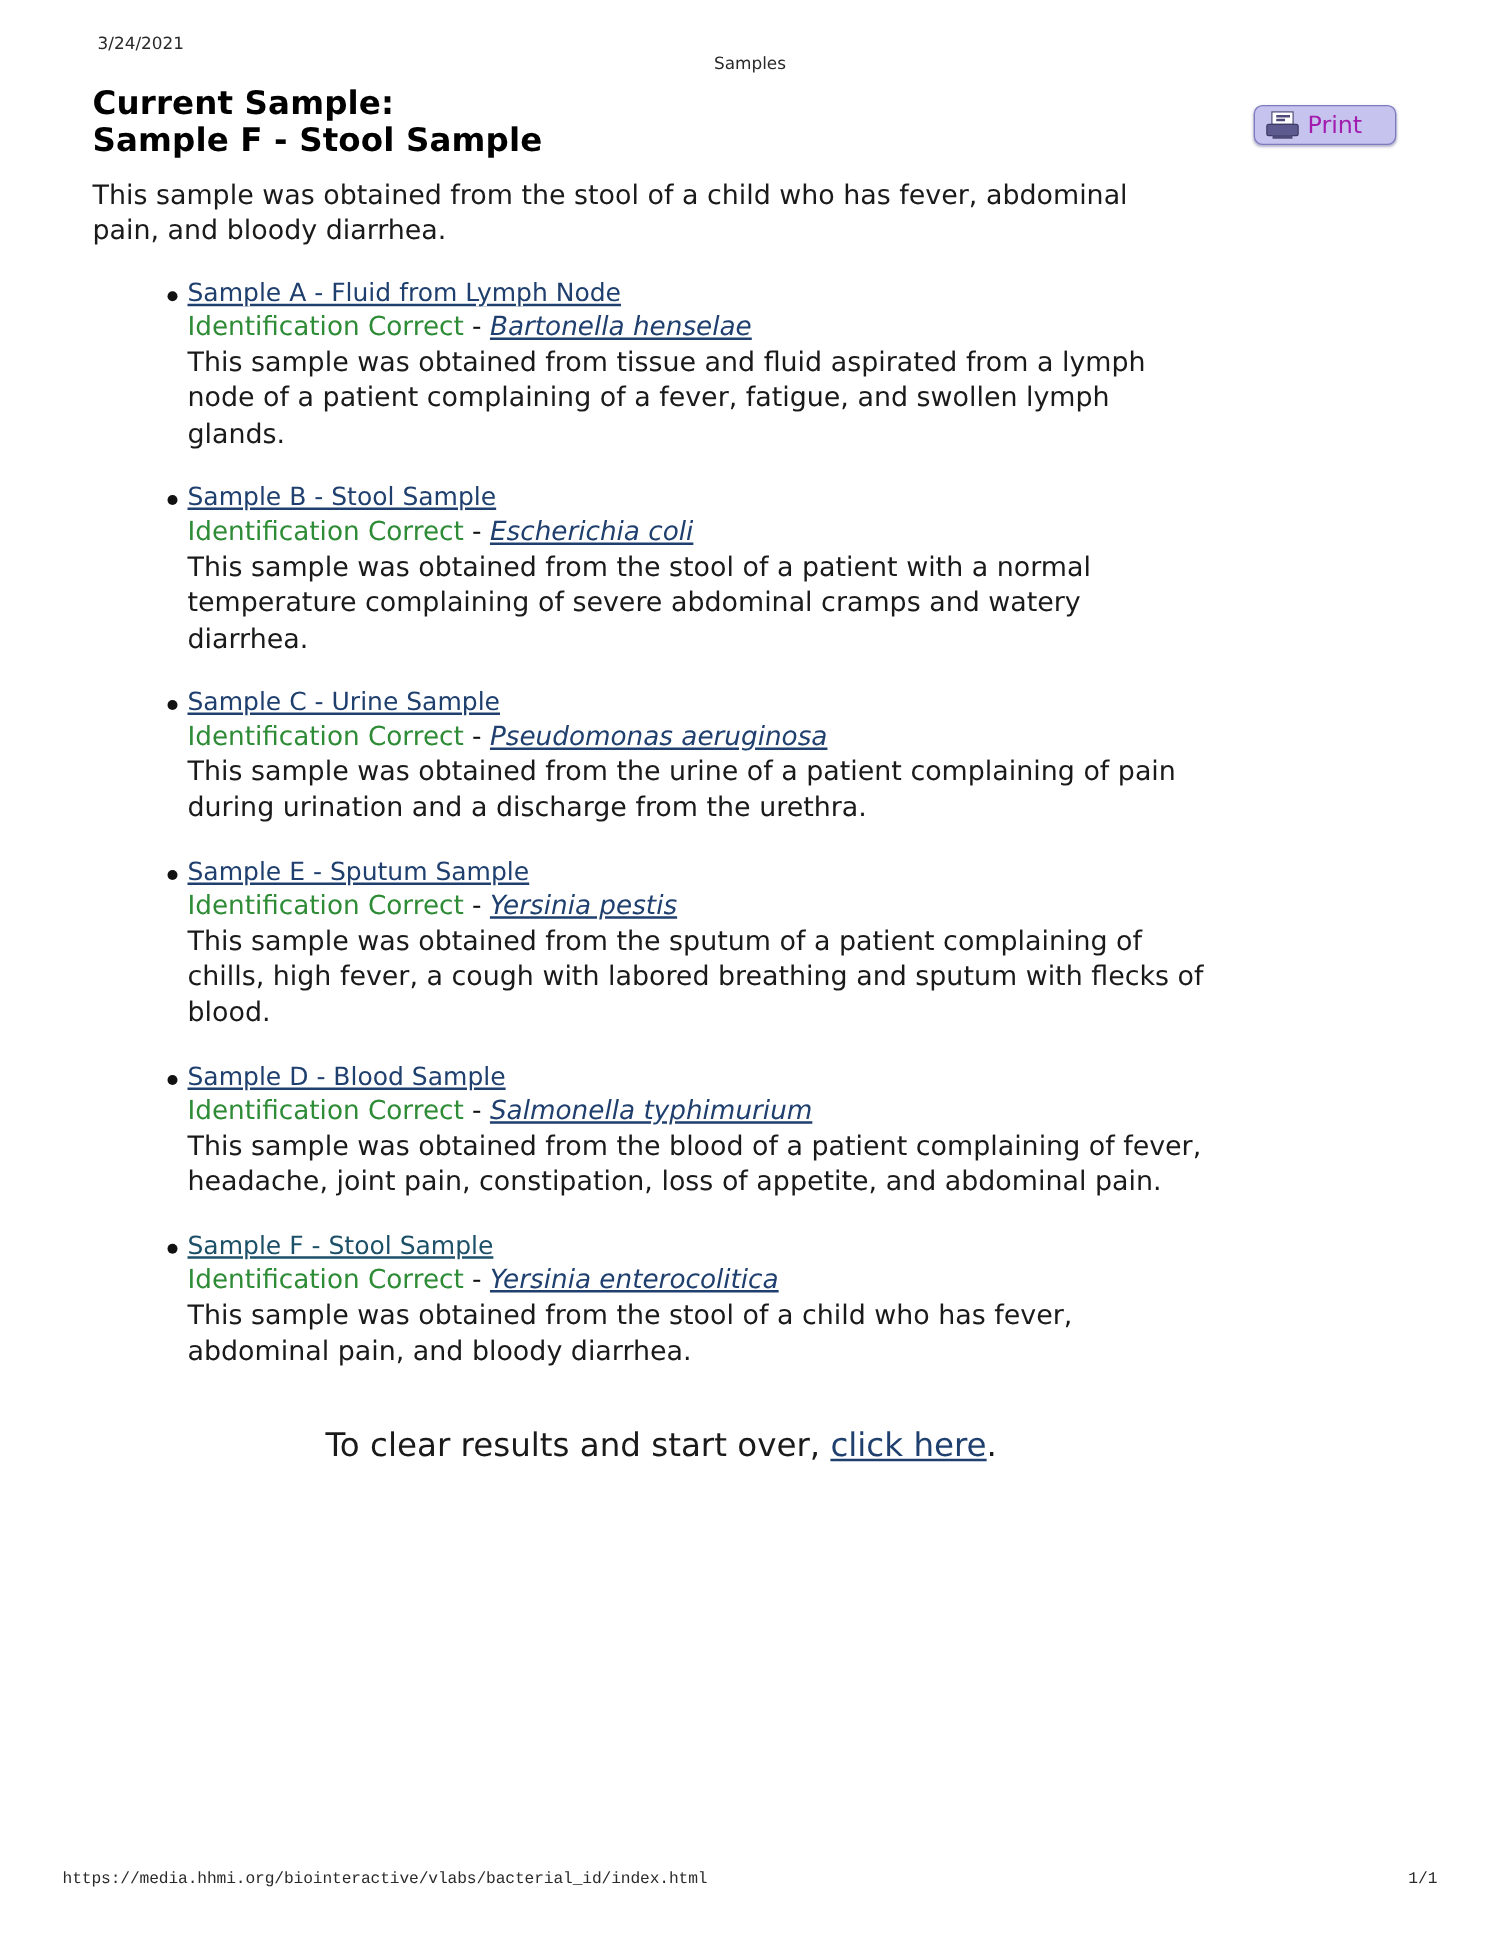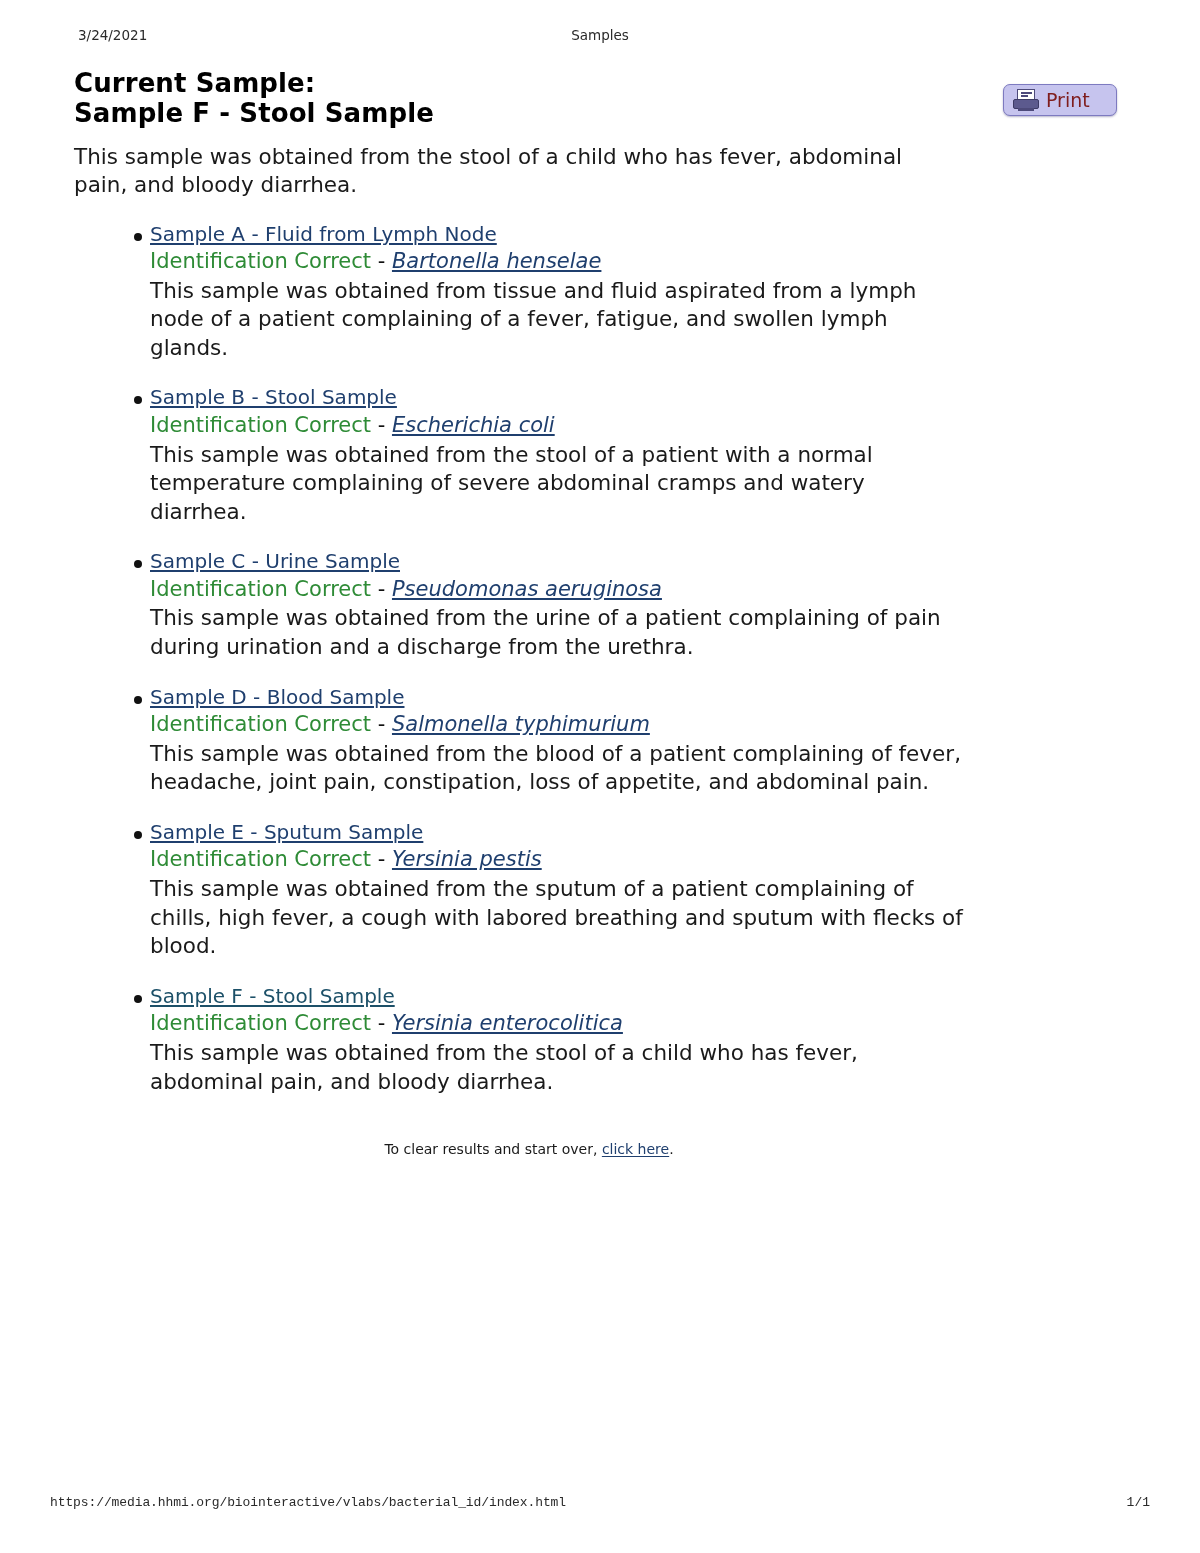--- a/index.html
+++ b/index.html
@@ -34,21 +34,21 @@
   .print-header .hdr-date {
     position: absolute;
     left: 0;
     top: 0;
     white-space: nowrap;
     margin-left: 28px;
   }
   .print-header .hdr-title {
     position: absolute;
     left: 0;
-    top: 0;
+    top: 16px;
     width: 1100px;
     text-align: center;
     white-space: nowrap;
   }
   .print-footer {
     position: absolute;
     bottom: 40px;
     left: 50px;
     width: 1100px;
     height: 18px;
@@ -162,21 +162,21 @@
   .sample-desc {
     font-size: 21.5px;
     line-height: 1.33;
     color: #1a1a1a;
     margin-top: 1px;
     max-width: 830px;
   }
 
   .closing {
     margin: 44px 0 0 0;
-    font-size: 14px;
+    font-size: 26px;
     line-height: 1.32;
     color: #1a1a1a;
     text-align: center;
     padding-left: 20px;
   }
   .closing .restart-link {
     color: #1f3f6e;
     text-decoration: underline;
     text-underline-offset: 2px;
     cursor: pointer;
@@ -247,21 +247,21 @@
   .print-button .printer-icon .tray {
     position: absolute;
     left: 5px;
     bottom: 0;
     width: 16px;
     height: 3px;
     background: #4d4a7a;
   }
   .print-button .print-label {
     font-size: 19px;
-    color: #7f1d1d;
+    color: #a21caf;
     line-height: 1;
     white-space: nowrap;
   }
 </style>
 </head>
 <body>
 
 <div class="page">
 
   <div class="print-header">
@@ -308,33 +308,33 @@
 
       <li>
         <a class="sample-link">Sample C - Urine Sample </a>
         <div class="ident-line">
           <span class="ident-label">Identification Correct</span><span class="ident-dash"> - </span><a class="species-link">Pseudomonas aeruginosa</a>
         </div>
         <div class="sample-desc">This sample was obtained from the urine of a patient complaining of pain during urination and a discharge from the urethra.</div>
       </li>
 
       <li>
+        <a class="sample-link">Sample E - Sputum Sample </a>
+        <div class="ident-line">
+          <span class="ident-label">Identification Correct</span><span class="ident-dash"> - </span><a class="species-link">Yersinia pestis</a>
+        </div>
+        <div class="sample-desc">This sample was obtained from the sputum of a patient complaining of chills, high fever, a cough with labored breathing and sputum with flecks of blood.</div>
+      </li>
+
+      <li>
         <a class="sample-link">Sample D - Blood Sample </a>
         <div class="ident-line">
           <span class="ident-label">Identification Correct</span><span class="ident-dash"> - </span><a class="species-link">Salmonella typhimurium</a>
         </div>
         <div class="sample-desc">This sample was obtained from the blood of a patient complaining of fever, headache, joint pain, constipation, loss of appetite, and abdominal pain.</div>
-      </li>
-
-      <li>
-        <a class="sample-link">Sample E - Sputum Sample </a>
-        <div class="ident-line">
-          <span class="ident-label">Identification Correct</span><span class="ident-dash"> - </span><a class="species-link">Yersinia pestis</a>
-        </div>
-        <div class="sample-desc">This sample was obtained from the sputum of a patient complaining of chills, high fever, a cough with labored breathing and sputum with flecks of blood.</div>
       </li>
 
       <li>
         <a class="sample-link teal">Sample F - Stool Sample </a>
         <div class="ident-line">
           <span class="ident-label">Identification Correct</span><span class="ident-dash"> - </span><a class="species-link">Yersinia enterocolitica</a>
         </div>
         <div class="sample-desc">This sample was obtained from the stool of a child who has fever, abdominal pain, and bloody diarrhea.</div>
       </li>
 

